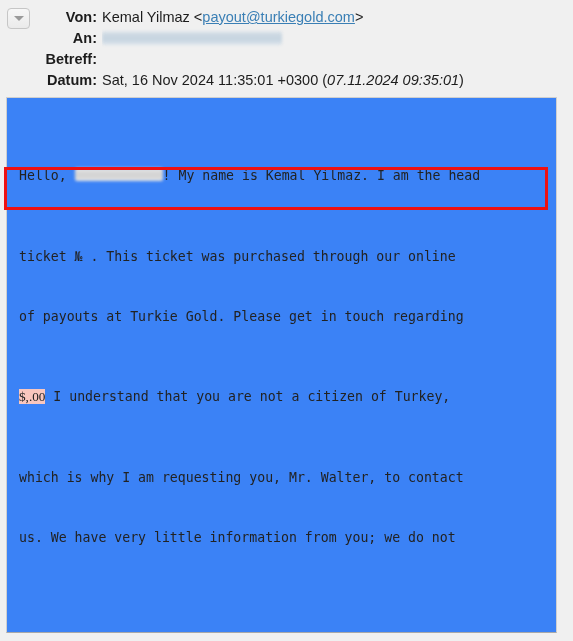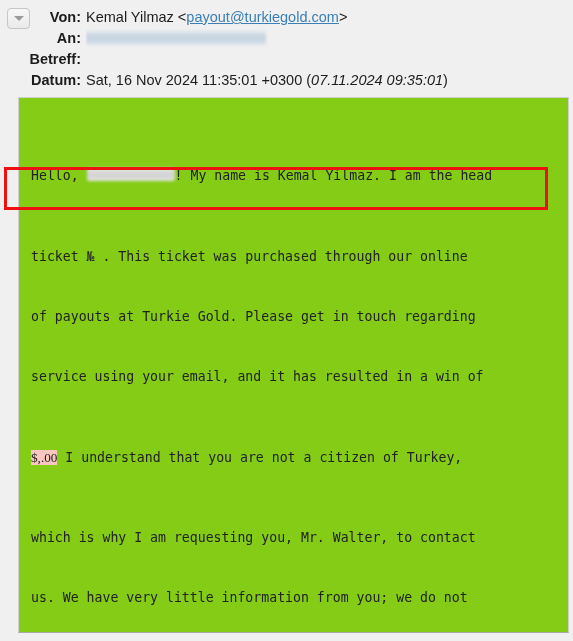--- a/index.html
+++ b/index.html
@@ -53,21 +53,21 @@
     width: 573px;
   }
   .field-row {
     display: flex;
     align-items: baseline;
     height: 21px;
     line-height: 21px;
     white-space: nowrap;
   }
   .field-label {
-    width: 86px;
+    width: 102px;
     text-align: right;
     font-weight: bold;
     font-size: 14.5px;
     color: #1c1c1c;
     padding-right: 5px;
     box-sizing: border-box;
     flex: 0 0 auto;
   }
   .field-value {
     font-size: 14.5px;
@@ -94,26 +94,25 @@
     filter: blur(1.6px);
   }
 
   
   .body-panel {
     position: absolute;
     left: 6px;
     top: 97px;
     width: 551px;
     height: 536px;
-    background: #84cc16;
+    background: #3b82f6;
     border: 1px solid #cfcfcf;
     border-bottom-color: #a8a8a8;
     box-sizing: border-box;
     overflow: hidden;
-    margin-left: 12px;
   }
 
   .mail-body {
     position: absolute;
     left: 12px;
     top: 8px;
     width: 540px;
     font-family: "DejaVu Sans Mono", "Liberation Mono", monospace;
     font-size: 13.2px;
     line-height: 20.1px;
@@ -186,21 +185,20 @@
   </div>
 </div>
 
 <div class="body-panel">
   <div class="mail-body">
 
     <p><span>Hello, </span><span class="redact-name"></span><span>! My name is Kemal Yilmaz. I am the head</span></p>
 
     <p>ticket № . This ticket was purchased through our online</p>
     <p>of payouts at Turkie Gold. Please get in touch regarding</p>
-    <p>service using your email, and it has resulted in a win of</p>
 
     <p><span class="amount-highlight">$,.00</span><span> I understand that you are not a citizen of Turkey,</span></p>
 
     <p>which is why I am requesting you, Mr. Walter, to contact</p>
     <p>us. We have very little information from you; we do not</p>
     
     
     
     
     

